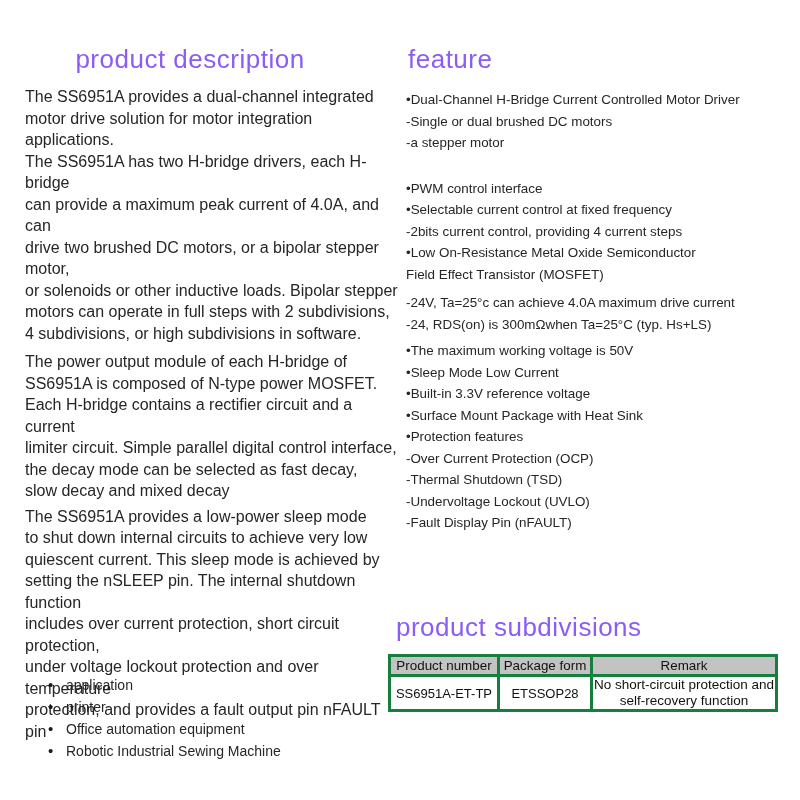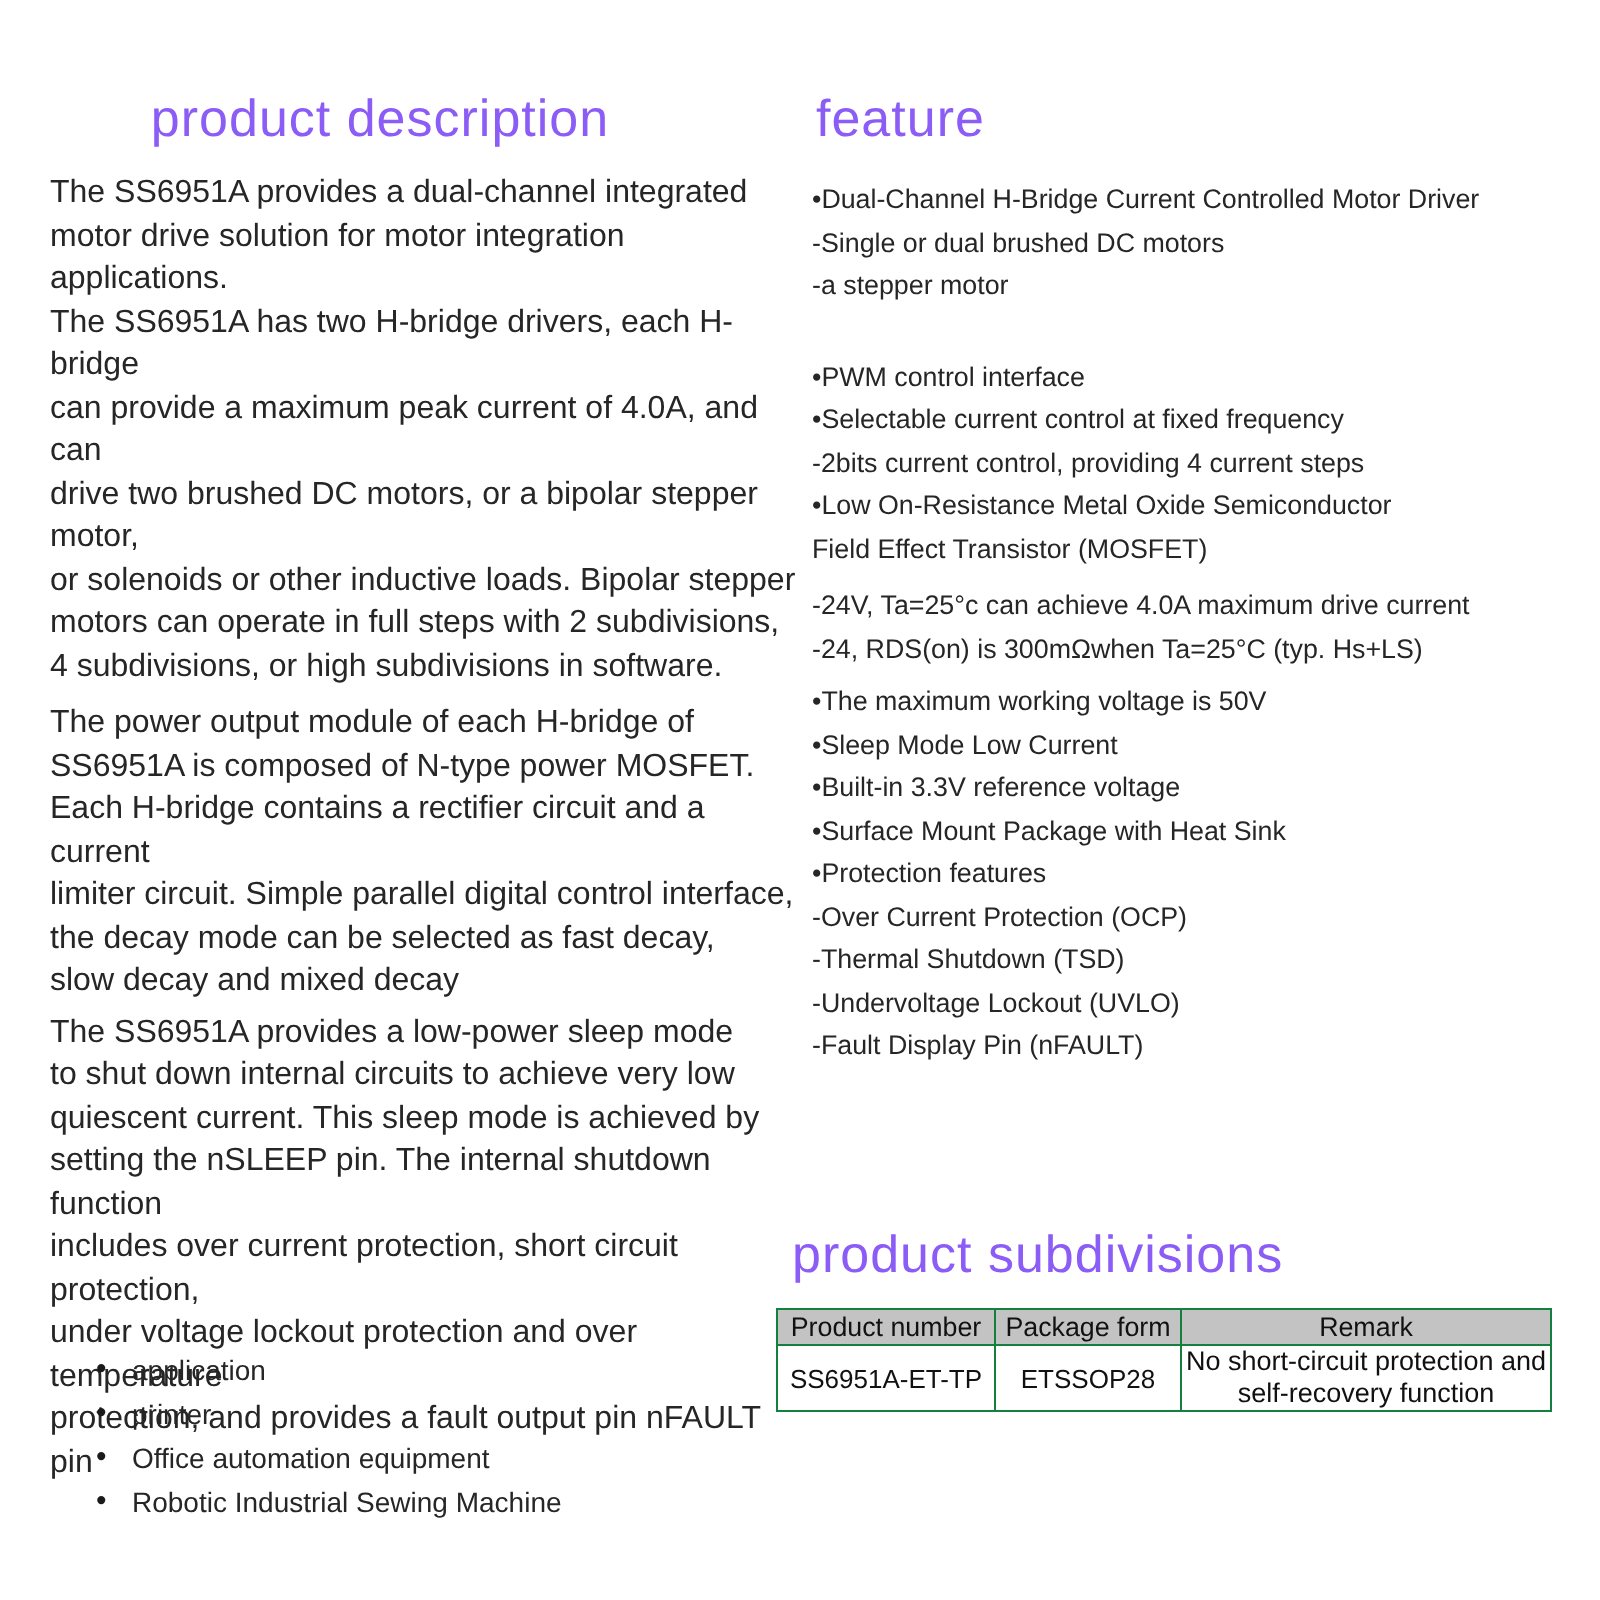--- a/index.html
+++ b/index.html
@@ -18,21 +18,21 @@
   .right-col{position:absolute;left:406px;top:89px;width:392px;font-size:13.4px;line-height:21.5px;}
   .right-col .g1{margin-bottom:24px;}
   .right-col .g2{margin-bottom:7px;}
   .right-col .g3{margin-bottom:5px;}
   .apps{position:absolute;left:48px;top:674px;width:330px;font-size:14px;}
   .app-row{display:flex;align-items:center;height:22px;}
   .app-bullet{width:18px;font-size:15px;line-height:22px;color:#1a1a1a;}
   .app-label{flex:1;}
   table.info{position:absolute;left:388px;top:654px;width:387px;border-collapse:collapse;
              table-layout:fixed;font-size:13px;}
-  table.info th,table.info td{border:1px solid #15803d;padding:0;overflow:hidden;}
+  table.info th,table.info td{border:3px solid #15803d;padding:0;overflow:hidden;}
   table.info th{background:#c3c3c3;font-weight:normal;font-size:13.4px;height:17px;
                 text-align:center;color:#111;}
   table.info td{height:32px;text-align:center;vertical-align:middle;color:#111;}
   td.remark-cell{font-size:13.5px;line-height:16px;text-align:left;padding:0 3px;}
   .c1{width:109px;} .c2{width:93px;} .c3{width:185px;}
 </style>
 </head>
 <body>
 
 <div class="page">

